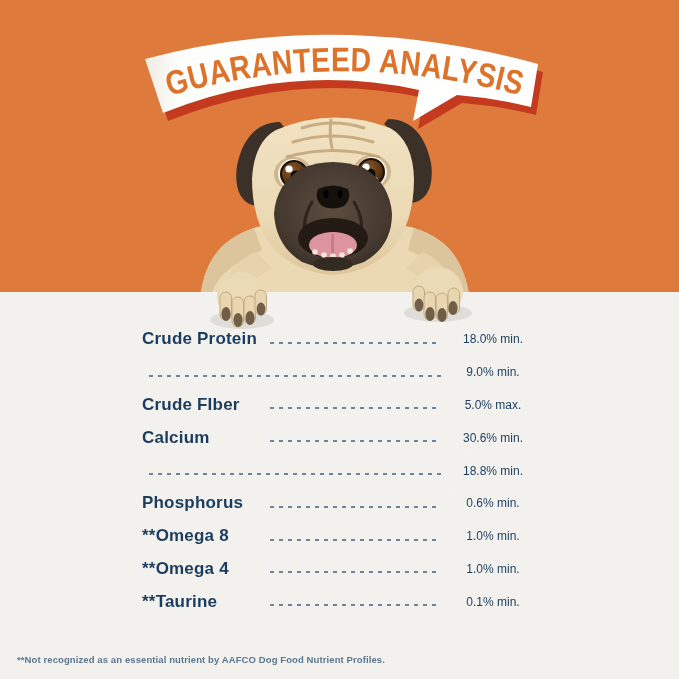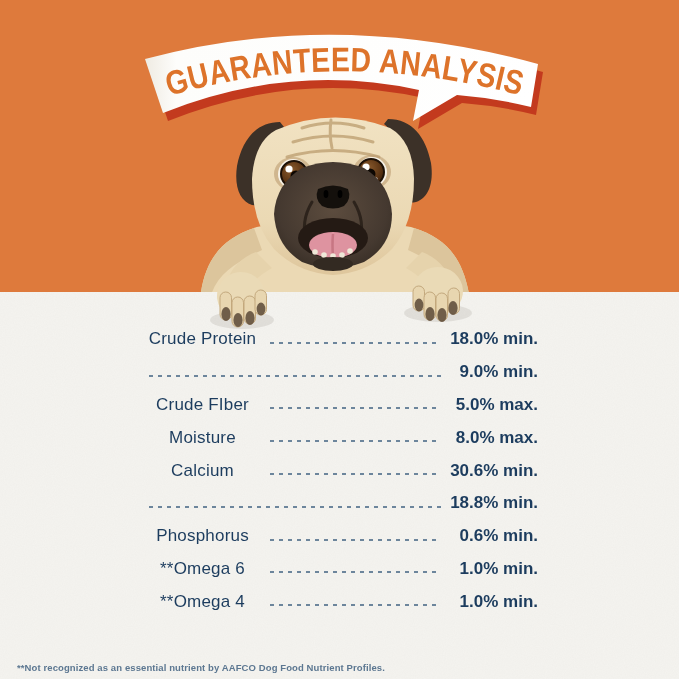--- a/index.html
+++ b/index.html
@@ -10,32 +10,32 @@
   }
   .orange-bg{position:absolute;left:0;top:0;width:679px;height:292px;background:#DE7A3C;}
   .panel{
     position:absolute;left:0;top:292px;width:679px;height:387px;
     background:#F5F4F0;
   }
   .paper-noise{position:absolute;left:0;top:0;pointer-events:none;}
   .ga-table{position:absolute;top:31px;left:142px;width:396px;}
   .row{display:flex;align-items:center;height:32.8px;color:#1C3C5E;}
   .lbl{
-    flex:0 0 121px;text-align:center;font-size:17px;font-weight:400;
+    flex:0 0 121px;text-align:left;font-size:17px;font-weight:700;
     letter-spacing:.2px;white-space:nowrap;
   }
   .leader{
     flex:1;height:2px;margin:7px 7px 0 7px;
     background:repeating-linear-gradient(90deg,#55728d 0 4px,transparent 4px 9px);
     opacity:.85;
   }
-  .val{flex:0 0 90px;text-align:right;font-size:17px;font-weight:700;white-space:nowrap;}
+  .val{flex:0 0 90px;text-align:center;font-size:12px;font-weight:400;white-space:nowrap;}
   .footnote{
     position:absolute;left:17px;top:362px;font-size:9.5px;font-weight:600;
-    color:#5C7791;letter-spacing:.1px;margin-top:8px;
+    color:#5C7791;letter-spacing:.1px;
   }
   .scene{position:absolute;left:0;top:0;pointer-events:none;}
 </style>
 </head>
 <body>
 
 <div class="canvas">
 
   <div class="orange-bg"></div>
 
@@ -57,47 +57,47 @@
       <div class="row">
           <span class="leader"></span>
           <span class="val">9.0% min.</span>
         </div>
       <div class="row">
           <span class="lbl">Crude FIber</span>
           <span class="leader"></span>
           <span class="val">5.0% max.</span>
         </div>
       <div class="row">
-          <span class="lbl">Moisture</span>
-          <span class="leader"></span>
-          <span class="val">8.0% max.</span>
-        </div>
-      <div class="row">
           <span class="lbl">Calcium</span>
           <span class="leader"></span>
           <span class="val">30.6% min.</span>
         </div>
       <div class="row">
           <span class="leader"></span>
           <span class="val">18.8% min.</span>
         </div>
       <div class="row">
           <span class="lbl">Phosphorus</span>
           <span class="leader"></span>
           <span class="val">0.6% min.</span>
         </div>
       <div class="row">
-          <span class="lbl">**Omega 6</span>
+          <span class="lbl">**Omega 8</span>
           <span class="leader"></span>
           <span class="val">1.0% min.</span>
         </div>
       <div class="row">
           <span class="lbl">**Omega 4</span>
           <span class="leader"></span>
           <span class="val">1.0% min.</span>
+        </div>
+      <div class="row">
+          <span class="lbl">**Taurine</span>
+          <span class="leader"></span>
+          <span class="val">0.1% min.</span>
         </div>
     </div>
 
     <div class="footnote">**Not recognized as an essential nutrient by AAFCO Dog Food Nutrient Profiles.</div>
   </div>
 
   <svg class="scene" width="679" height="679" viewBox="0 0 679 679">
     <defs>
       <clipPath id="wallClip">
           <rect x="0" y="0" width="679" height="292"></rect>

